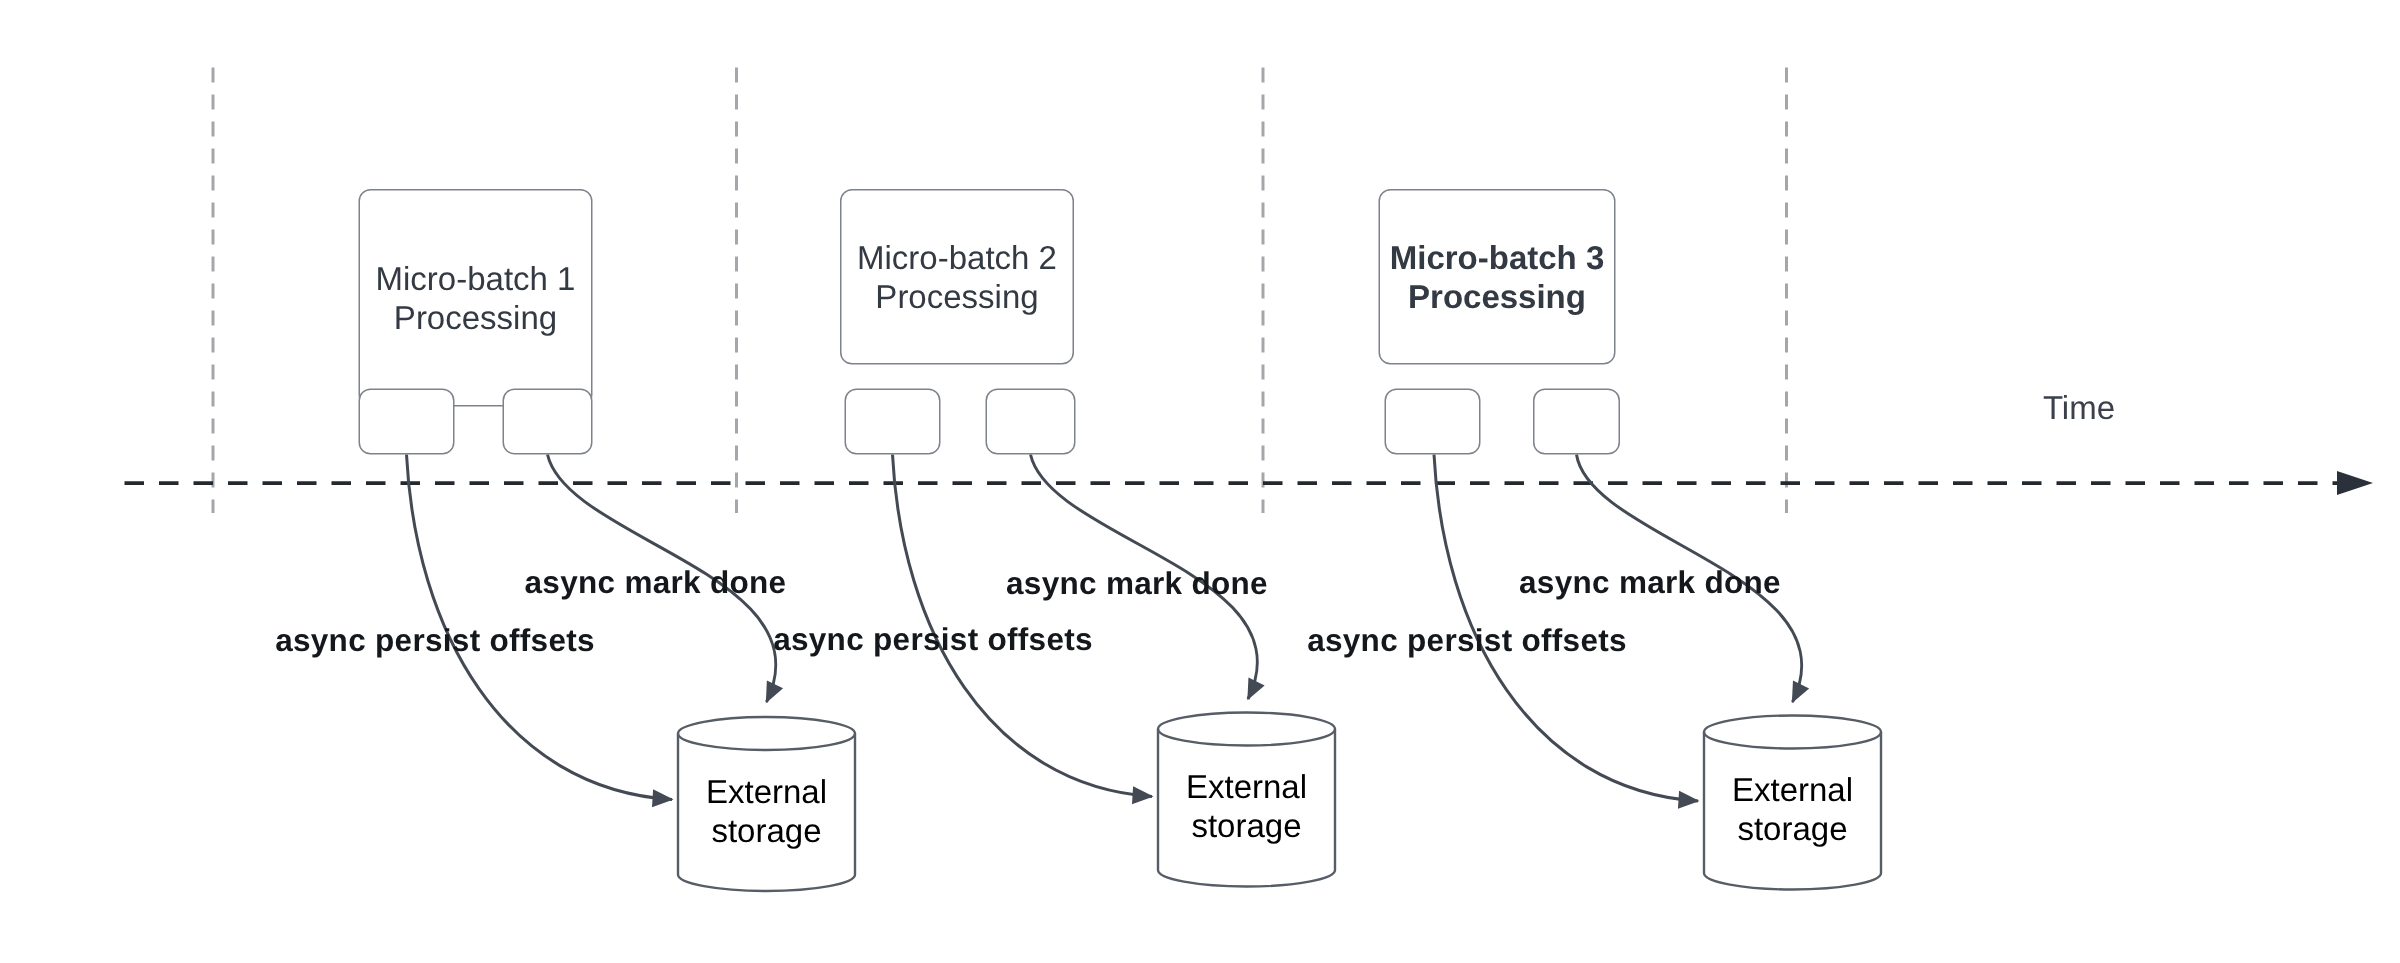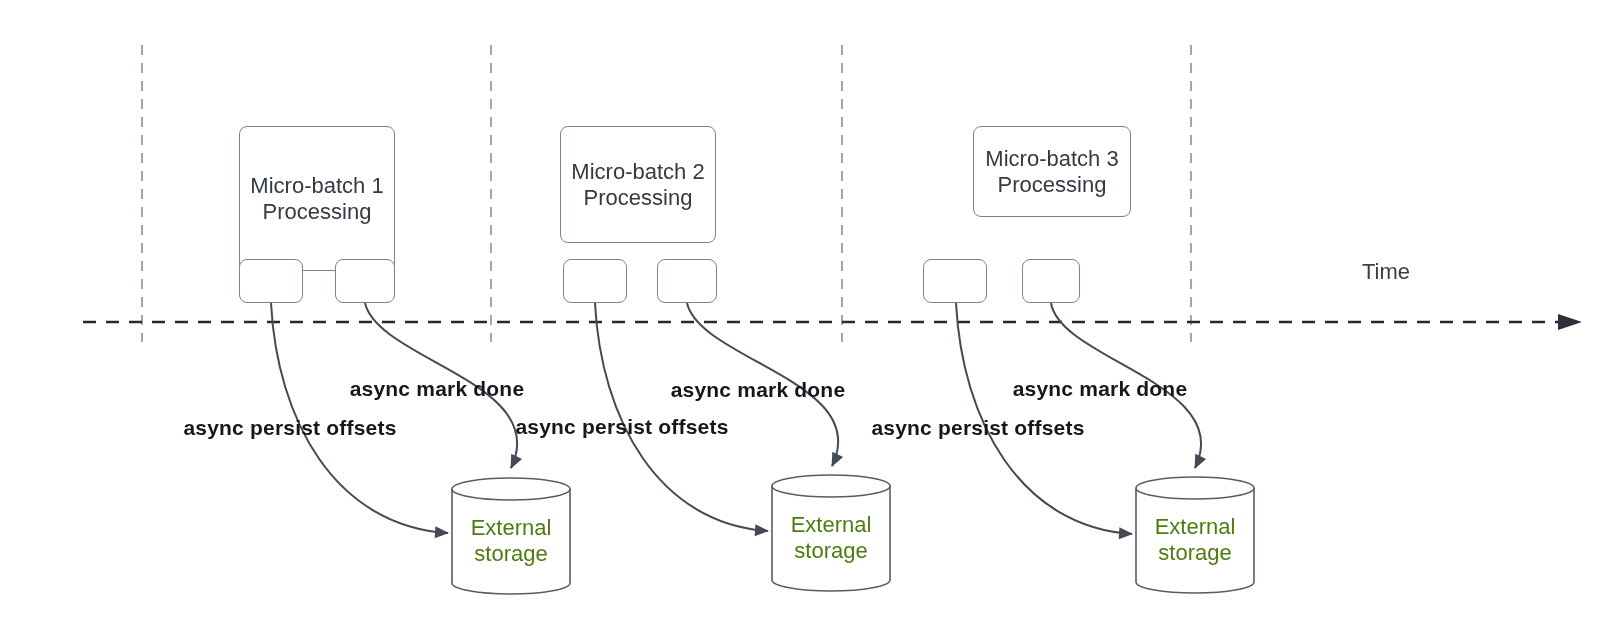--- a/index.html
+++ b/index.html
@@ -16,21 +16,21 @@
     display:flex; align-items:center; justify-content:center;
     text-align:center; color:#333a43; font-size:22px; line-height:26px;
   }
   .main-node span, .storage-label span { display:block; }
   .conn-label {
     position:absolute; transform:translate(-50%,-50%); white-space:nowrap;
     font-weight:bold; font-size:21px; color:#14181d; letter-spacing:0.2px;
   }
   .storage-label {
     position:absolute; width:118px; text-align:center;
-    color:#4d7c0f; font-size:22px; line-height:26px;
+    color:#000000; font-size:22px; line-height:26px;
   }
   .time-label {
     position:absolute; transform:translate(-50%,-50%);
     font-size:22px; color:#3a414b; white-space:nowrap;text-align:right;
   }
 </style>
 </head>
 <body>
 
 <div class="canvas">
@@ -100,21 +100,21 @@
   </div>
   <div class="node" style="left:563px; top:259px; width:64px; height:44px;"></div>
   <div class="node" style="left:657px; top:259px; width:60px; height:44px;"></div>
   <div class="conn-label" style="left:622px; top:427px;">async persist offsets</div>
   <div class="conn-label" style="left:758px; top:390px;">async mark done</div>
   <div class="storage-label" style="left:772px; top:512px;">
     <span>External</span>
     <span>storage</span>
   </div>
 
-  <div class="node main-node" style="left:973px; top:126px; width:158px; height:91px;">
+  <div class="node main-node" style="left:919px; top:126px; width:158px; height:117px;font-weight:bold;">
     <div>
       <span>Micro-batch 3</span>
       <span>Processing</span>
     </div>
   </div>
   <div class="node" style="left:923px; top:259px; width:64px; height:44px;"></div>
   <div class="node" style="left:1022px; top:259px; width:58px; height:44px;"></div>
   <div class="conn-label" style="left:978px; top:428px;">async persist offsets</div>
   <div class="conn-label" style="left:1100px; top:389px;">async mark done</div>
   <div class="storage-label" style="left:1136px; top:514px;">

